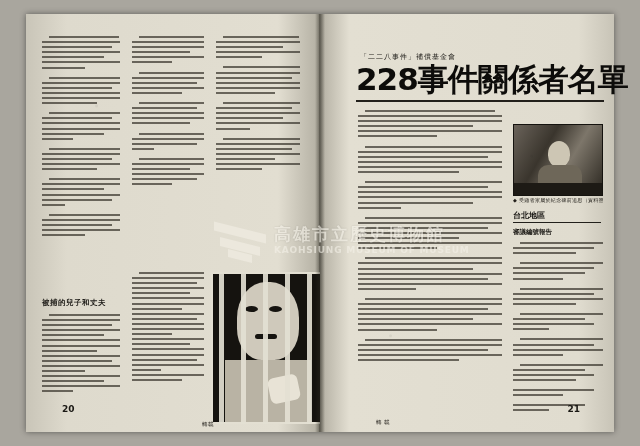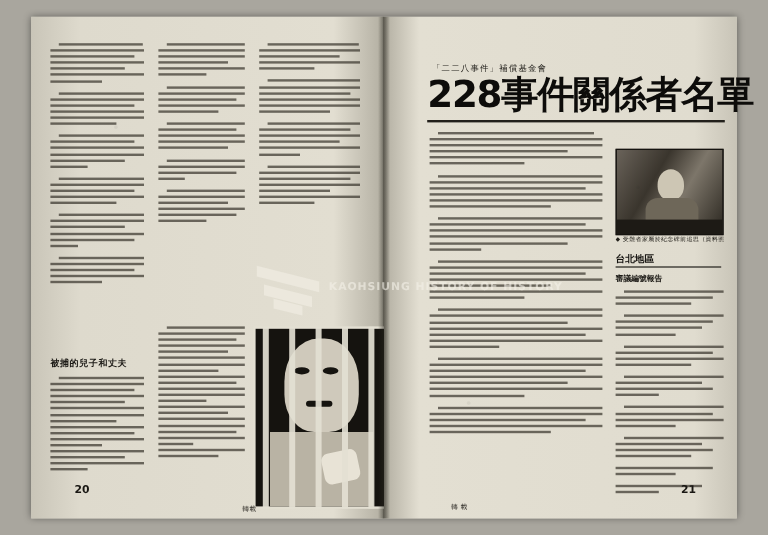--- a/index.html
+++ b/index.html
@@ -655,18 +655,19 @@
     <div class="gutter"></div>
     <div class="noise"></div>
 
     <div class="watermark">
       <div class="wm-logo">
         <i class="b1"></i>
           <i class="b2"></i>
           <i class="b3"></i>
       </div>
       <div class="wm-text">
-        <span class="wm-en">KAOHSIUNG HISTORY OF HISTORY</span>
+        <span class="wm-cn">高雄市立歷史博物館</span>
+        <span class="wm-en">KAOHSIUNG MUSEUM OF MUSEUM</span>
       </div>
     </div>
 
   </div>
 </div>
 
 </body></html>

